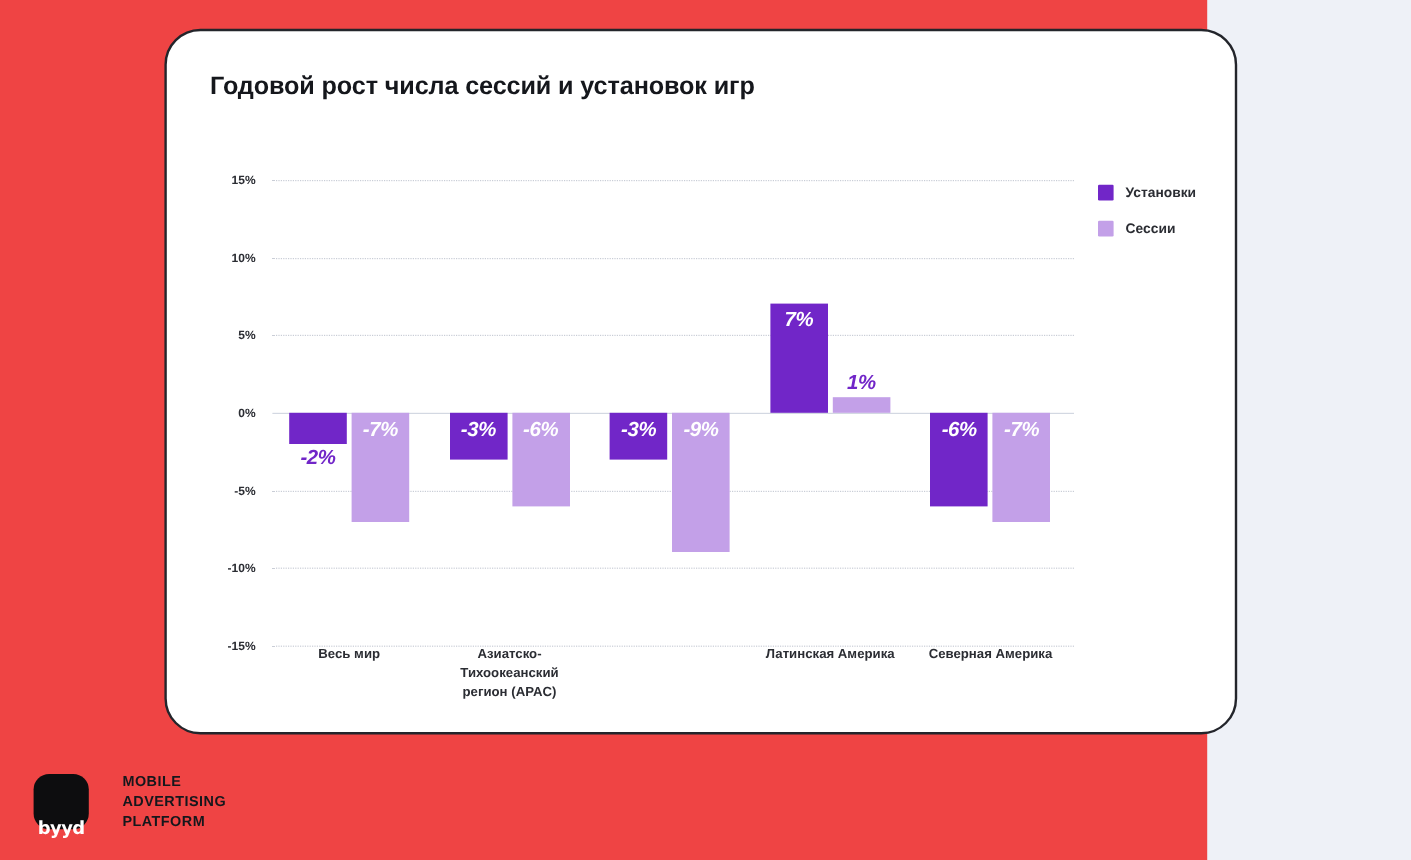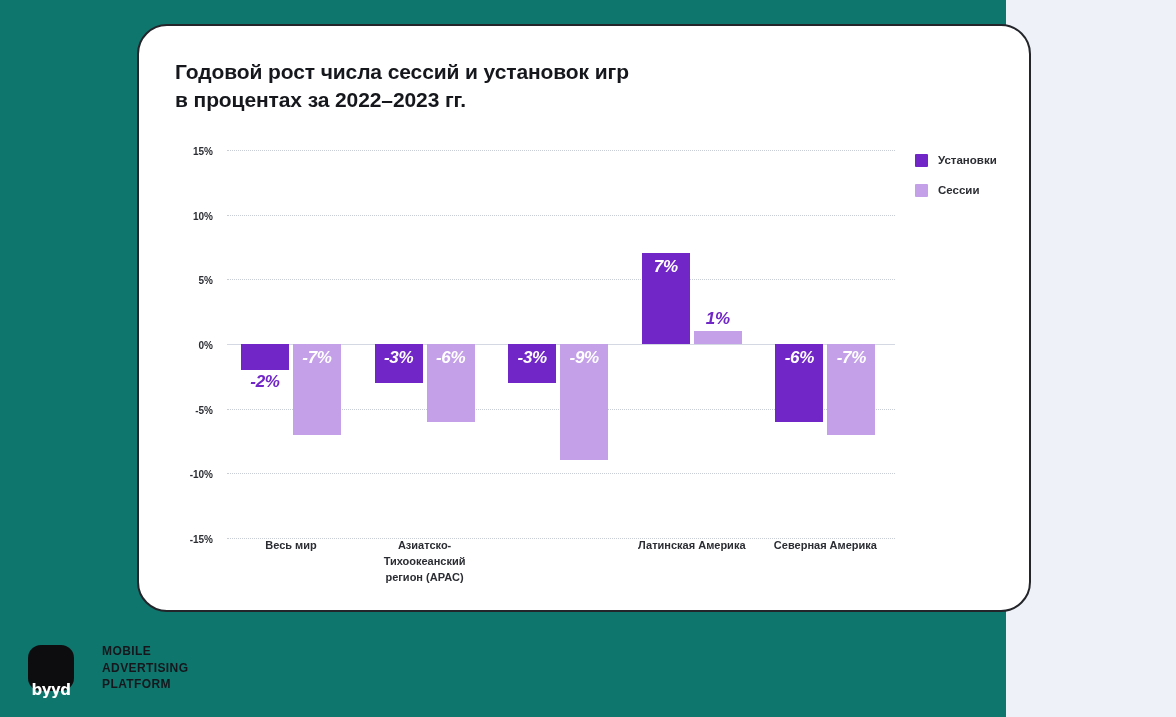--- a/index.html
+++ b/index.html
@@ -2,21 +2,21 @@
 <html><head>
 <meta charset="utf-8">
 <style>
   * { box-sizing: border-box; margin: 0; padding: 0; }
   html, body {
     width: 1176px; height: 717px;
     background: #eef1f7;
     font-family: "Liberation Sans", sans-serif;
     overflow: hidden;
   }
-  .page { position: relative; width: 1006px; height: 717px; background: #0f766e; }
+  .page { position: relative; width: 1006px; height: 717px; background: #ef4444; }
 
   .card {
     position: absolute;
     left: 137px; top: 24px;
     width: 894px; height: 588px;
     background: #ffffff;
     border: 2px solid #23252b;
     border-radius: 30px;
   }
 
@@ -94,21 +94,21 @@
     line-height: 1.45;
     color: #2b2d33;
   }
 
   
   .legend {
     position: absolute;
     left: 776px; top: 128px;
   }
   .legend-row {
-    display: flex; 
+    display: flex; align-items: center;
     margin-bottom: 17px;
   }
   .legend-swatch {
     width: 13px; height: 13px;
     margin-right: 10px;
     border-radius: 1px;
   }
   .legend-label {
     font-size: 11.5px; font-weight: bold; color: #2b2d33;
   }
@@ -133,21 +133,20 @@
 </style>
 </head>
 <body>
 
 <div class="page">
 
   <div class="card">
 
     <div class="title">
       <div>Годовой рост числа сессий и установок игр</div>
-      <div>в процентах за 2022–2023 гг.</div>
     </div>
 
     <div class="plot" id="plot">
         <div class="gridline" style="top: 0px;">
           <span class="ytick">15%</span>
         </div>
         <div class="gridline" style="top: 64.6667px;">
           <span class="ytick">10%</span>
         </div>
         <div class="gridline" style="top: 129.333px;">

